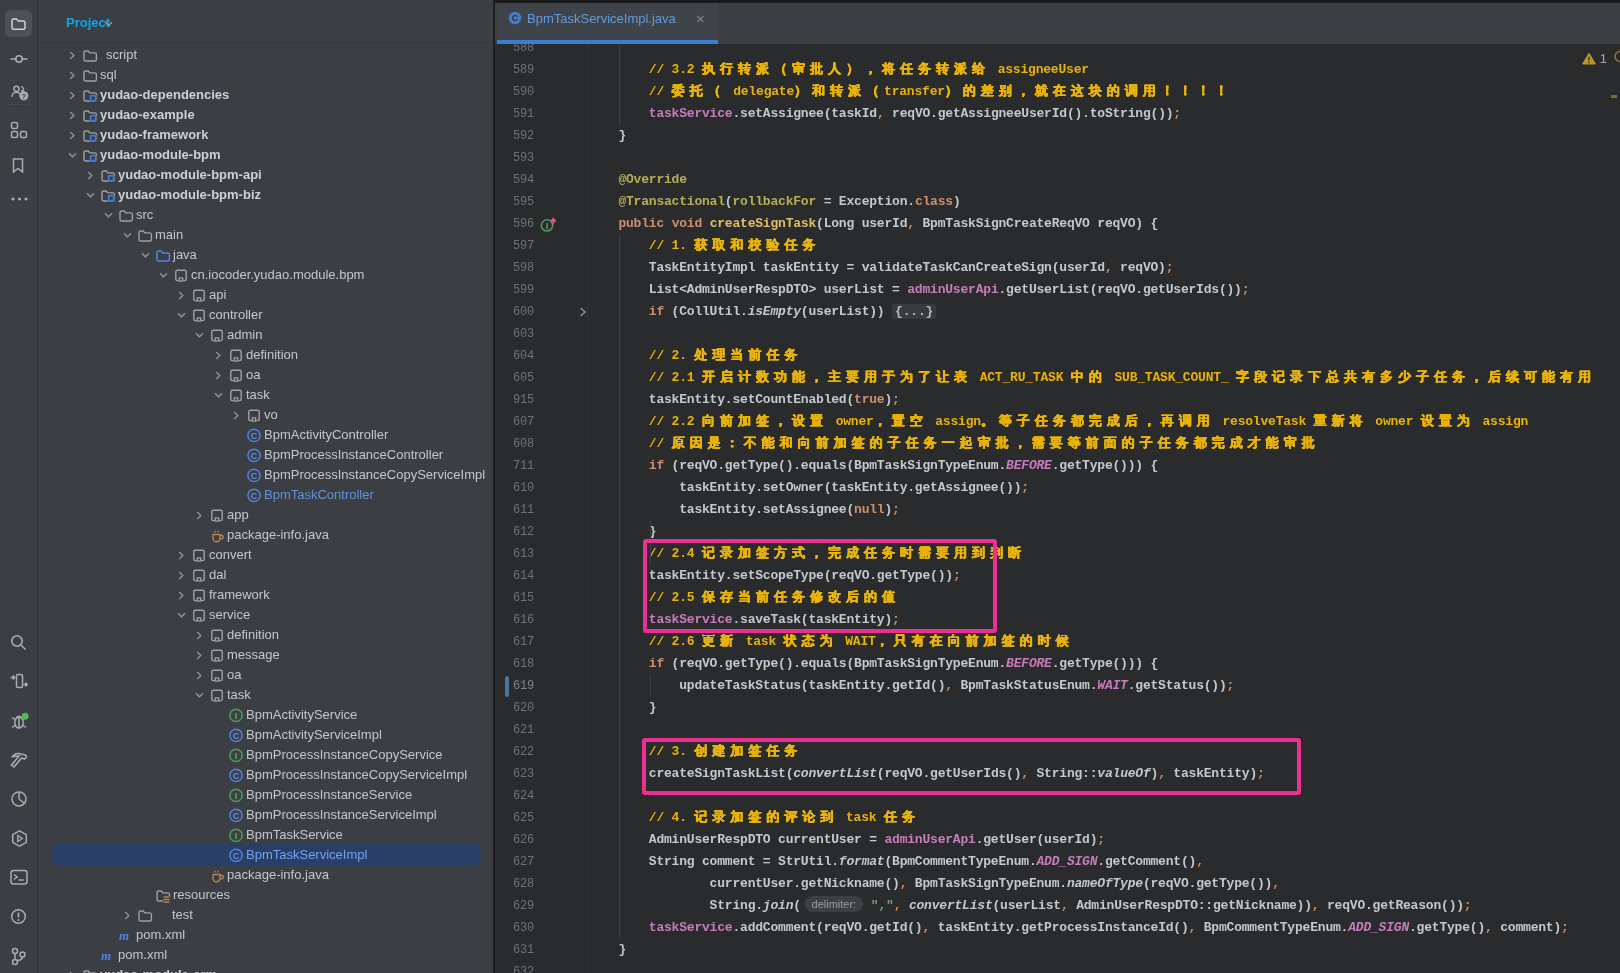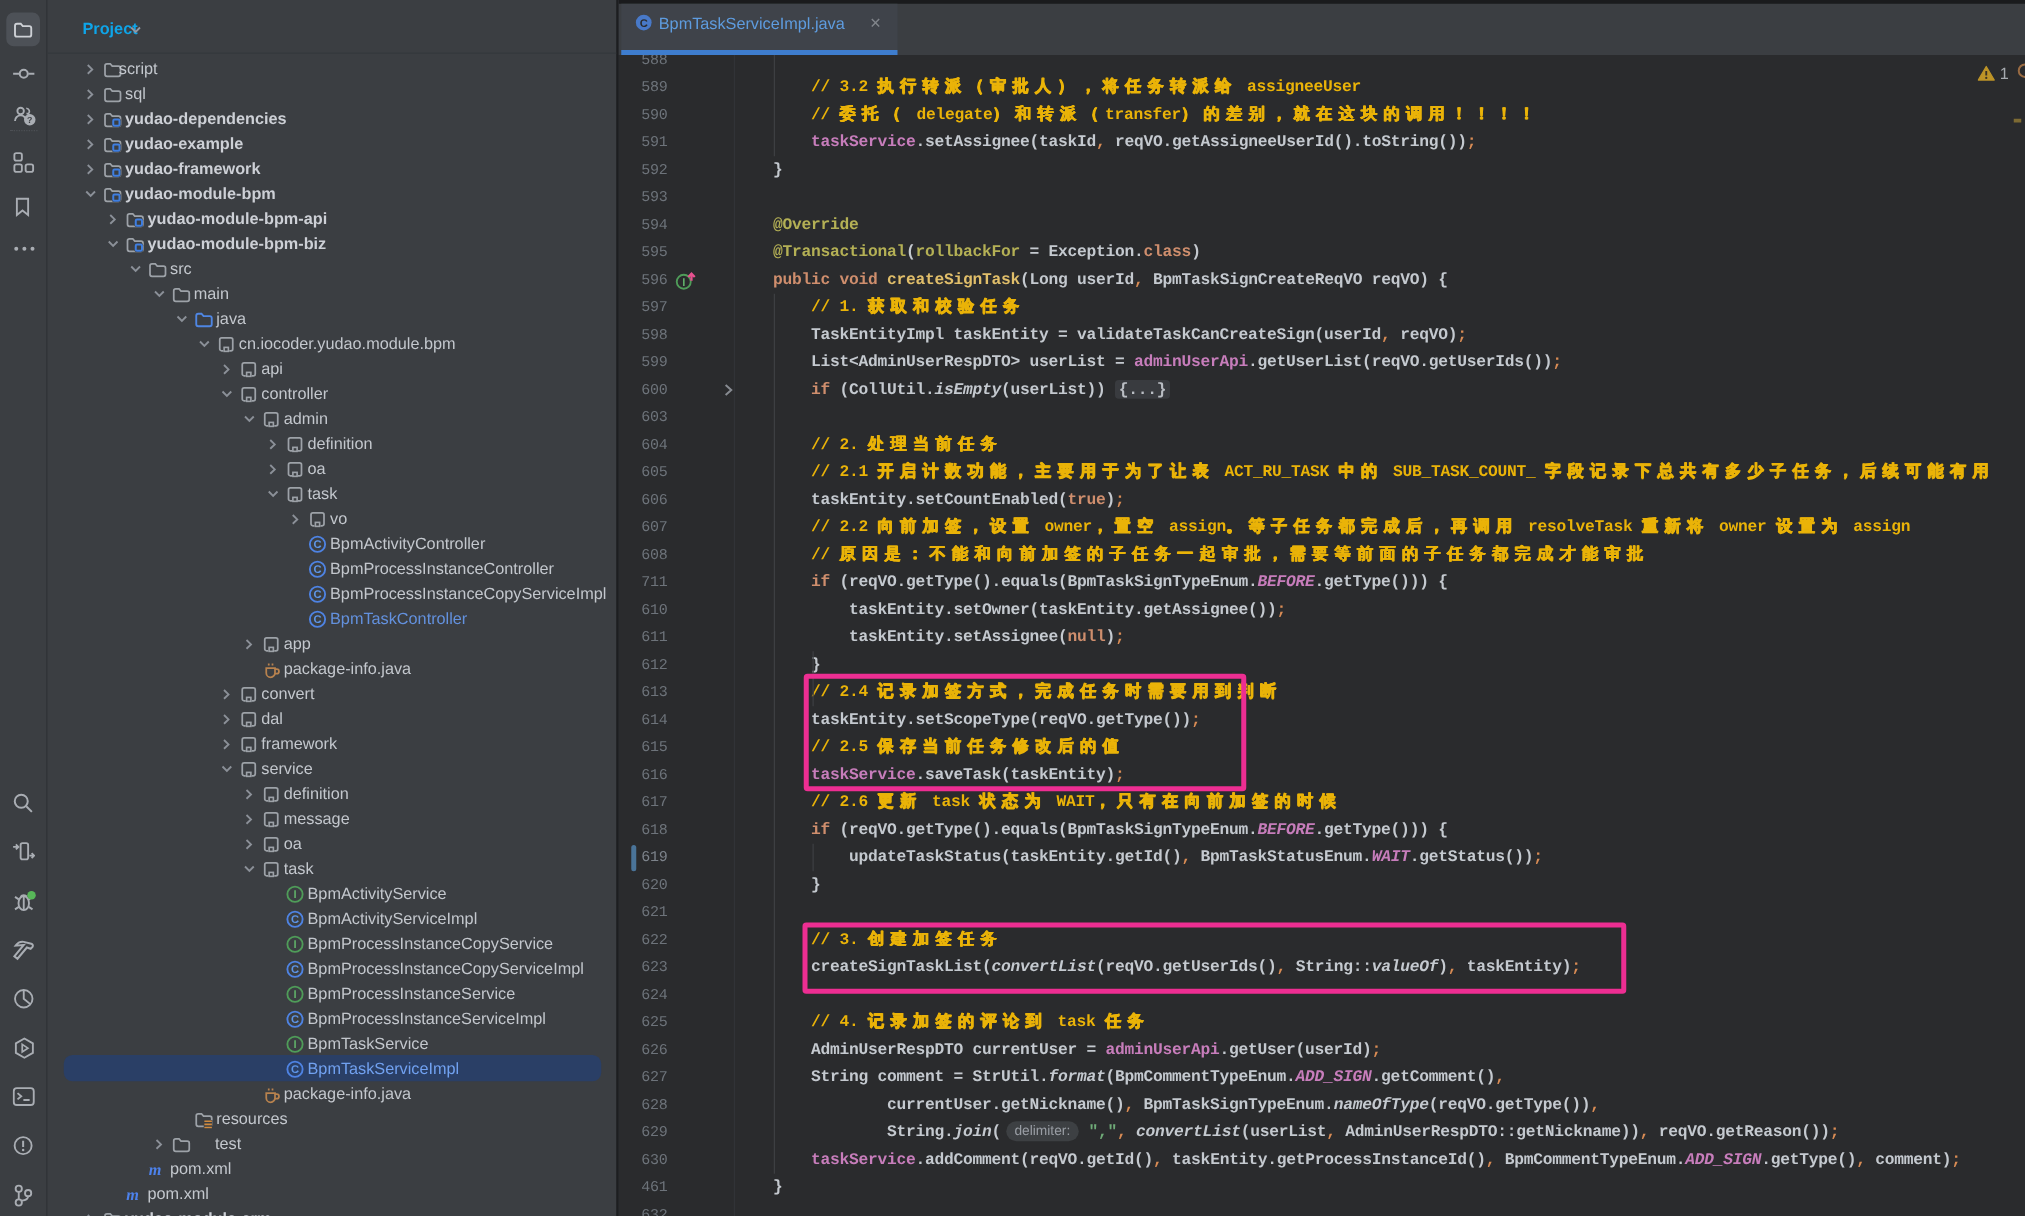--- a/index.html
+++ b/index.html
@@ -172,21 +172,21 @@
         <div class="chev" style="position:absolute;left:26px;top:2px">
           <svg width="16" height="16" viewBox="0 0 16 16">
             <polyline points="6.2,5 9.8,8.5 6.2,12" fill="none" stroke="#8b9098" stroke-width="1.5"></polyline>
           </svg>
         </div>
         <div class="ticon" style="left:44px;top:2px">
           <svg width="16" height="16" viewBox="0 0 16 16">
             <path d="M2 5.6 q0-1.6 1.6-1.6 h2.6 l1.6 1.9 h5 q1.6 0 1.6 1.6 v4.9 q0 1.6-1.6 1.6 h-9.2 q-1.6 0-1.6-1.6 z" fill="none" stroke="#9da2a8" stroke-width="1.4"></path>
           </svg>
         </div>
-        <span class="lbl" style="left:57px">script</span>
+        <span class="lbl" style="left:68px">script</span>
       </div>
       <div class="trow" style="top:65px">
         <div class="chev" style="position:absolute;left:26px;top:2px">
           <svg width="16" height="16" viewBox="0 0 16 16">
             <polyline points="6.2,5 9.8,8.5 6.2,12" fill="none" stroke="#8b9098" stroke-width="1.5"></polyline>
           </svg>
         </div>
         <div class="ticon" style="left:44px;top:2px">
           <svg width="16" height="16" viewBox="0 0 16 16">
             <path d="M2 5.6 q0-1.6 1.6-1.6 h2.6 l1.6 1.9 h5 q1.6 0 1.6 1.6 v4.9 q0 1.6-1.6 1.6 h-9.2 q-1.6 0-1.6-1.6 z" fill="none" stroke="#9da2a8" stroke-width="1.4"></path>
@@ -788,21 +788,21 @@
           </svg></div><span class="txt">    <span class="kw">public</span> <span class="kw">void</span> <span class="md">createSignTask</span>(Long userId<span class="pu">,</span> BpmTaskSignCreateReqVO reqVO) {</span></div>
       <div class="ln code-default"><span class="num">597</span><span class="txt">        <span class="cm">// 1. <span class="k">获取和校验任务</span></span></span></div>
       <div class="ln code-default"><span class="num">598</span><span class="txt">        TaskEntityImpl taskEntity = validateTaskCanCreateSign(userId<span class="pu">,</span> reqVO)<span class="pu">;</span></span></div>
       <div class="ln code-default"><span class="num">599</span><span class="txt">        List&lt;AdminUserRespDTO&gt; userList = <span class="fl">adminUserApi</span>.getUserList(reqVO.getUserIds())<span class="pu">;</span></span></div>
       <div class="ln code-default"><span class="num">600</span><div style="position:absolute;left:80px;top:3px;z-index:2"><svg width="16" height="16" viewBox="0 0 16 16">
             <polyline points="5.5,4 10,8 5.5,12" fill="none" stroke="#878b91" stroke-width="1.6"></polyline>
           </svg></div><span class="txt">        <span class="kw">if</span> (CollUtil.<span class="it">isEmpty</span>(userList)) <span class="fold">{...}</span></span></div>
       <div class="ln code-default"><span class="num">603</span><span class="txt"></span></div>
       <div class="ln code-default"><span class="num">604</span><span class="txt">        <span class="cm">// 2. <span class="k">处理当前任务</span></span></span></div>
       <div class="ln code-default"><span class="num">605</span><span class="txt">        <span class="cm">// 2.1 <span class="k">开启计数功能，主要用于为了让表</span> ACT_RU_TASK <span class="k">中的</span> SUB_TASK_COUNT_ <span class="k">字段记录下总共有多少子任务，后续可能有用</span></span></span></div>
-      <div class="ln code-default"><span class="num">606</span><span class="txt">        taskEntity.setCountEnabled(<span class="kw">true</span>)<span class="pu">;</span></span></div>
+      <div class="ln code-default"><span class="num">915</span><span class="txt">        taskEntity.setCountEnabled(<span class="kw">true</span>)<span class="pu">;</span></span></div>
       <div class="ln code-default"><span class="num">607</span><span class="txt">        <span class="cm">// 2.2 <span class="k">向前加签，设置</span> owner<span class="k">，置空</span> assign<span class="k">。等子任务都完成后，再调用</span> resolveTask <span class="k">重新将</span> owner <span class="k">设置为</span> assign</span></span></div>
       <div class="ln code-default"><span class="num">608</span><span class="txt">        <span class="cm">// <span class="k">原因是：不能和向前加签的子任务一起审批，需要等前面的子任务都完成才能审批</span></span></span></div>
       <div class="ln code-default"><span class="num">711</span><span class="txt">        <span class="kw">if</span> (reqVO.getType().equals(BpmTaskSignTypeEnum.<span class="cn">BEFORE</span>.getType())) {</span></div>
       <div class="ln code-default"><span class="num">610</span><span class="txt">            taskEntity.setOwner(taskEntity.getAssignee())<span class="pu">;</span></span></div>
       <div class="ln code-default"><span class="num">611</span><span class="txt">            taskEntity.setAssignee(<span class="kw">null</span>)<span class="pu">;</span></span></div>
       <div class="ln code-default"><span class="num">612</span><span class="txt">        }</span></div>
       <div class="ln code-default"><span class="num">613</span><span class="txt">        <span class="cm">// 2.4 <span class="k">记录加签方式，完成任务时需要用到判断</span></span></span></div>
       <div class="ln code-default"><span class="num">614</span><span class="txt">        taskEntity.setScopeType(reqVO.getType())<span class="pu">;</span></span></div>
       <div class="ln code-default"><span class="num">615</span><span class="txt">        <span class="cm">// 2.5 <span class="k">保存当前任务修改后的值</span></span></span></div>
       <div class="ln code-default"><span class="num">616</span><span class="txt">        <span class="fl">taskService</span>.saveTask(taskEntity)<span class="pu">;</span></span></div>
@@ -813,21 +813,21 @@
       <div class="ln code-default"><span class="num">621</span><span class="txt"></span></div>
       <div class="ln code-default"><span class="num">622</span><span class="txt">        <span class="cm">// 3. <span class="k">创建加签任务</span></span></span></div>
       <div class="ln code-default"><span class="num">623</span><span class="txt">        createSignTaskList(<span class="it">convertList</span>(reqVO.getUserIds()<span class="pu">,</span> String::<span class="it">valueOf</span>)<span class="pu">,</span> taskEntity)<span class="pu">;</span></span></div>
       <div class="ln code-default"><span class="num">624</span><span class="txt"></span></div>
       <div class="ln code-default"><span class="num">625</span><span class="txt">        <span class="cm">// 4. <span class="k">记录加签的评论到</span> task <span class="k">任务</span></span></span></div>
       <div class="ln code-default"><span class="num">626</span><span class="txt">        AdminUserRespDTO currentUser = <span class="fl">adminUserApi</span>.getUser(userId)<span class="pu">;</span></span></div>
       <div class="ln code-default"><span class="num">627</span><span class="txt">        String comment = StrUtil.<span class="it">format</span>(BpmCommentTypeEnum.<span class="cn">ADD_SIGN</span>.getComment()<span class="pu">,</span></span></div>
       <div class="ln code-default"><span class="num">628</span><span class="txt">                currentUser.getNickname()<span class="pu">,</span> BpmTaskSignTypeEnum.<span class="it">nameOfType</span>(reqVO.getType())<span class="pu">,</span></span></div>
       <div class="ln code-default"><span class="num">629</span><span class="txt">                String.<span class="it">join</span>(<span class="hintp">delimiter:</span><span class="st">","</span><span class="pu">,</span> <span class="it">convertList</span>(userList<span class="pu">,</span> AdminUserRespDTO::getNickname))<span class="pu">,</span> reqVO.getReason())<span class="pu">;</span></span></div>
       <div class="ln code-default"><span class="num">630</span><span class="txt">        <span class="fl">taskService</span>.addComment(reqVO.getId()<span class="pu">,</span> taskEntity.getProcessInstanceId()<span class="pu">,</span> BpmCommentTypeEnum.<span class="cn">ADD_SIGN</span>.getType()<span class="pu">,</span> comment)<span class="pu">;</span></span></div>
-      <div class="ln code-default"><span class="num">461</span><span class="txt">    }</span></div>
+      <div class="ln code-default"><span class="num">631</span><span class="txt">    }</span></div>
       <div class="ln code-default"><span class="num">632</span><span class="txt"></span></div>
       <div class="guide" style="left:124px;top:0px;height:88px"></div>
       <div class="guide" style="left:124px;top:198px;height:704px"></div>
       <div class="guide" style="left:155px;top:484px;height:44px"></div>
       <div class="guide" style="left:155px;top:638px;height:22px"></div>
     </div>
   <div class="gchange"></div>
   <div id="tabbar"></div>
     <div id="topline"></div>
   <div id="tab"></div>

